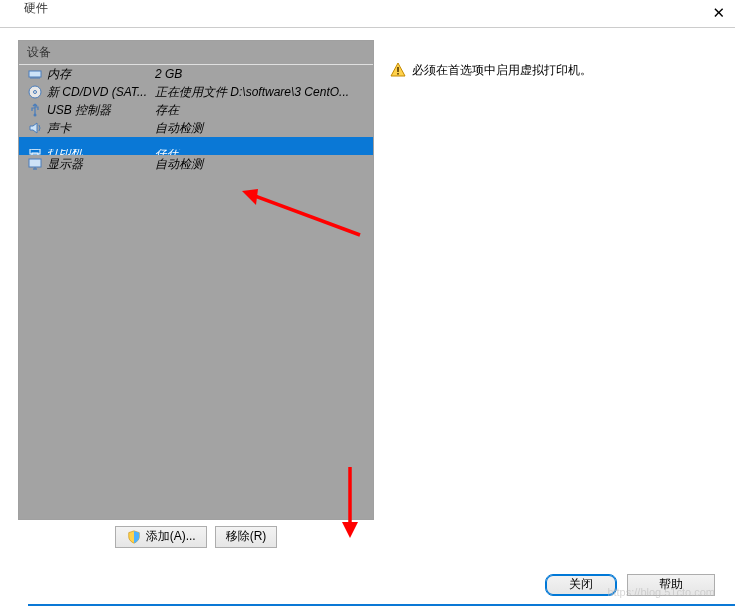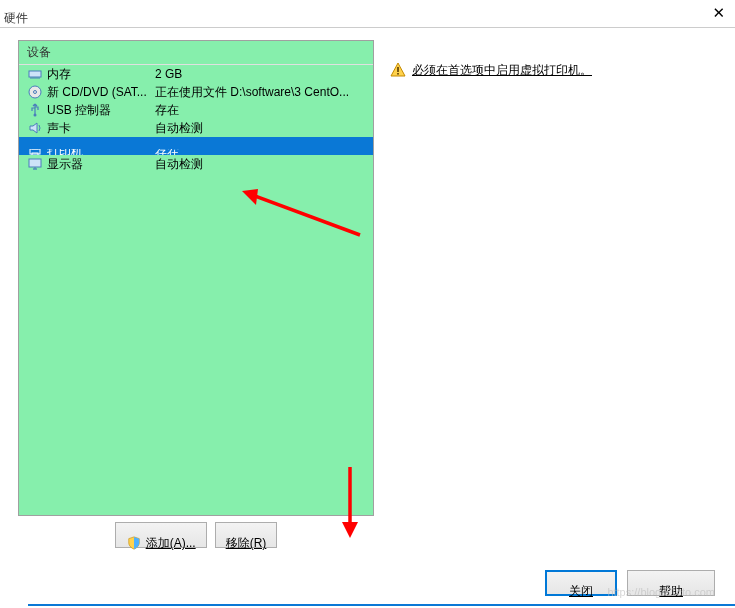--- a/index.html
+++ b/index.html
@@ -1,36 +1,36 @@
 <!DOCTYPE html>
 <html><head>
   <meta charset="utf-8">
   <style>
     * { box-sizing: border-box; margin: 0; padding: 0; font-family: "Microsoft YaHei", "Segoe UI", Tahoma, sans-serif; font-size: 12px; }
     body { background: #fff; width: 735px; height: 608px; overflow: hidden; position: relative; }
-    .titlebar { height: 28px; display: flex; align-items: flex-end; padding: 0 4px; border-bottom: 1px solid #ccc; position: relative; }
+    .titlebar { height: 28px; display: flex; align-items: flex-start; padding: 0 24px; border-bottom: 1px solid #ccc; position: relative; }
     .titlebar-text { color: #333; }
     .close-x { position: absolute; right: 10px; top: 4px; font-size: 15px; cursor: pointer; }
     .content { position: absolute; top: 28px; left: 0; right: 0; bottom: 60px; padding: 12px 18px 0 18px; display: flex; gap: 16px; }
     .left-panel { width: 356px; display: flex; flex-direction: column; }
-    .device-box { flex: 1; border: 1px solid #a0a0a0; background: #86efac; overflow: hidden; height: 480px; }
+    .device-box { flex: 1; border: 1px solid #a0a0a0; background: #a3a3a3; overflow: hidden; height: 480px; }
     .device-header { height: 24px; display: flex; border-bottom: 1px solid #e0e0e0; }
     .device-header .col1, .row .col1 { width: 132px; padding-left: 8px; display: flex; align-items: center; gap: 4px; overflow: hidden; white-space: nowrap; }
     .device-header .col2, .row .col2 { flex: 1; padding-left: 4px; display: flex; align-items: center; overflow: hidden; white-space: nowrap; text-overflow: ellipsis; }
     .device-header div { color: #333; font-weight: normal; }
-    .row { height: 18px; display: flex; cursor: pointer; }
+    .row { height: 18px; display: flex; cursor: pointer; font-style: italic; }
     .row.selected { background: #0a78d6; color: #fff; }
     .row.selected .col1, .row.selected .col2 { color: #fff; margin-top: 12px; }
     .icon { width: 16px; height: 16px; display: inline-flex; align-items: center; justify-content: center; flex-shrink: 0; }
     .buttons-row { display: flex; justify-content: center; gap: 8px; margin-top: 6px; }
-    .btn { height: 22px; padding: 12px 10px; border: 1px solid #adadad; background: linear-gradient(#f3f3f3,#e6e6e6); display: flex; align-items: flex-start; gap: 4px; cursor: pointer; text-decoration: underline; }
+    .btn { height: 22px; padding: 2px 10px; border: 1px solid #adadad; background: linear-gradient(#f3f3f3,#e6e6e6); display: flex; align-items: flex-end; gap: 4px; cursor: pointer; }
     .right-panel { flex: 1; padding-top: 22px; }
-    .warning-line { display: flex; align-items: flex-start; gap: 6px; text-decoration: underline; }
+    .warning-line { display: flex; align-items: flex-start; gap: 6px; }
     .footer { position: absolute; bottom: 12px; right: 20px; display: flex; gap: 10px; }
-    .footer .btn.primary { border-color: #0078d7; box-shadow: 0 0 0 1px #0078d7 inset; }
+    .footer .btn.primary { border-color: #0078d7; box-shadow: 0 0 0 1px #0078d7 inset; border-radius: 8px; }
     .bottom-line { position: absolute; bottom: 0; left: 28px; right: 0; height: 4px; border-top: 2px solid #0a78d6; }
     
     .arrow { position: absolute; pointer-events: none; }
     .arrow svg line { stroke: #ff0000; stroke-width: 3.5; }
     .arrow svg polygon { fill: #ff0000; }
     .watermark { position: absolute; bottom: 10px; right: 20px; color: #bbb; font-size: 11px; opacity: 0.6; pointer-events: none; }
   </style>
 </head>
 <body>
 

